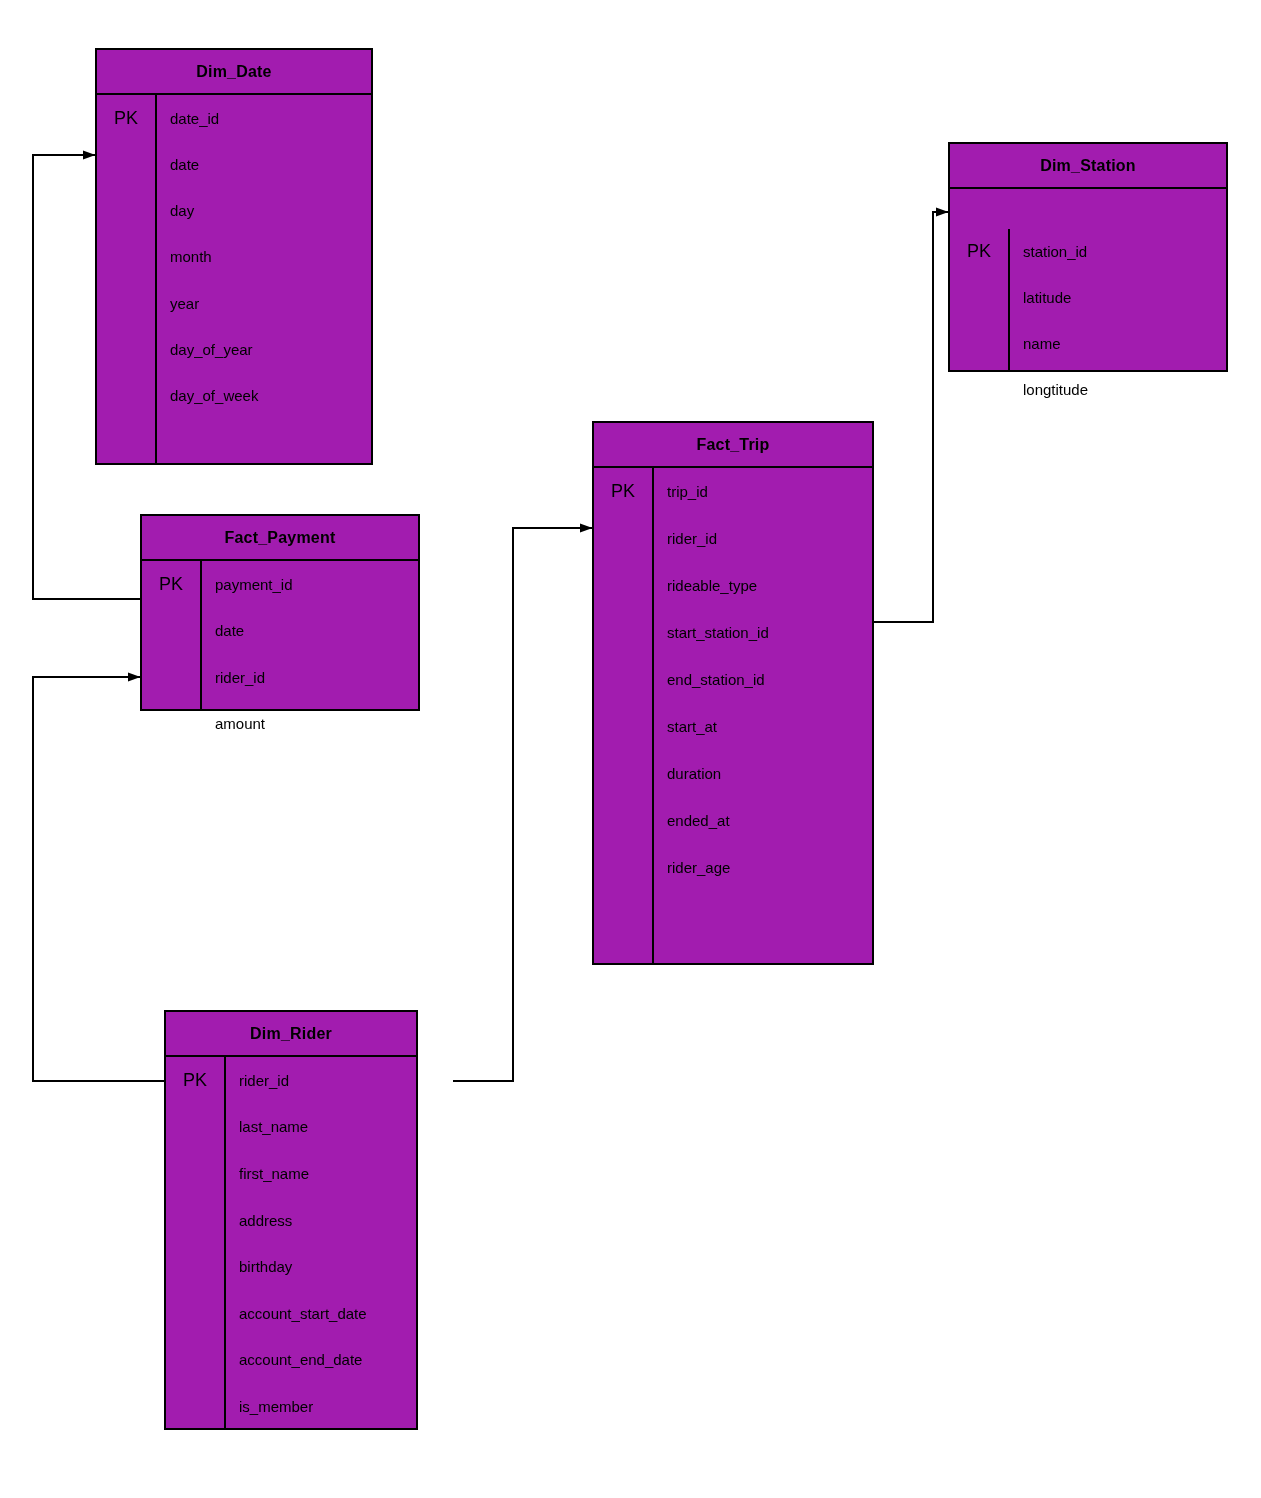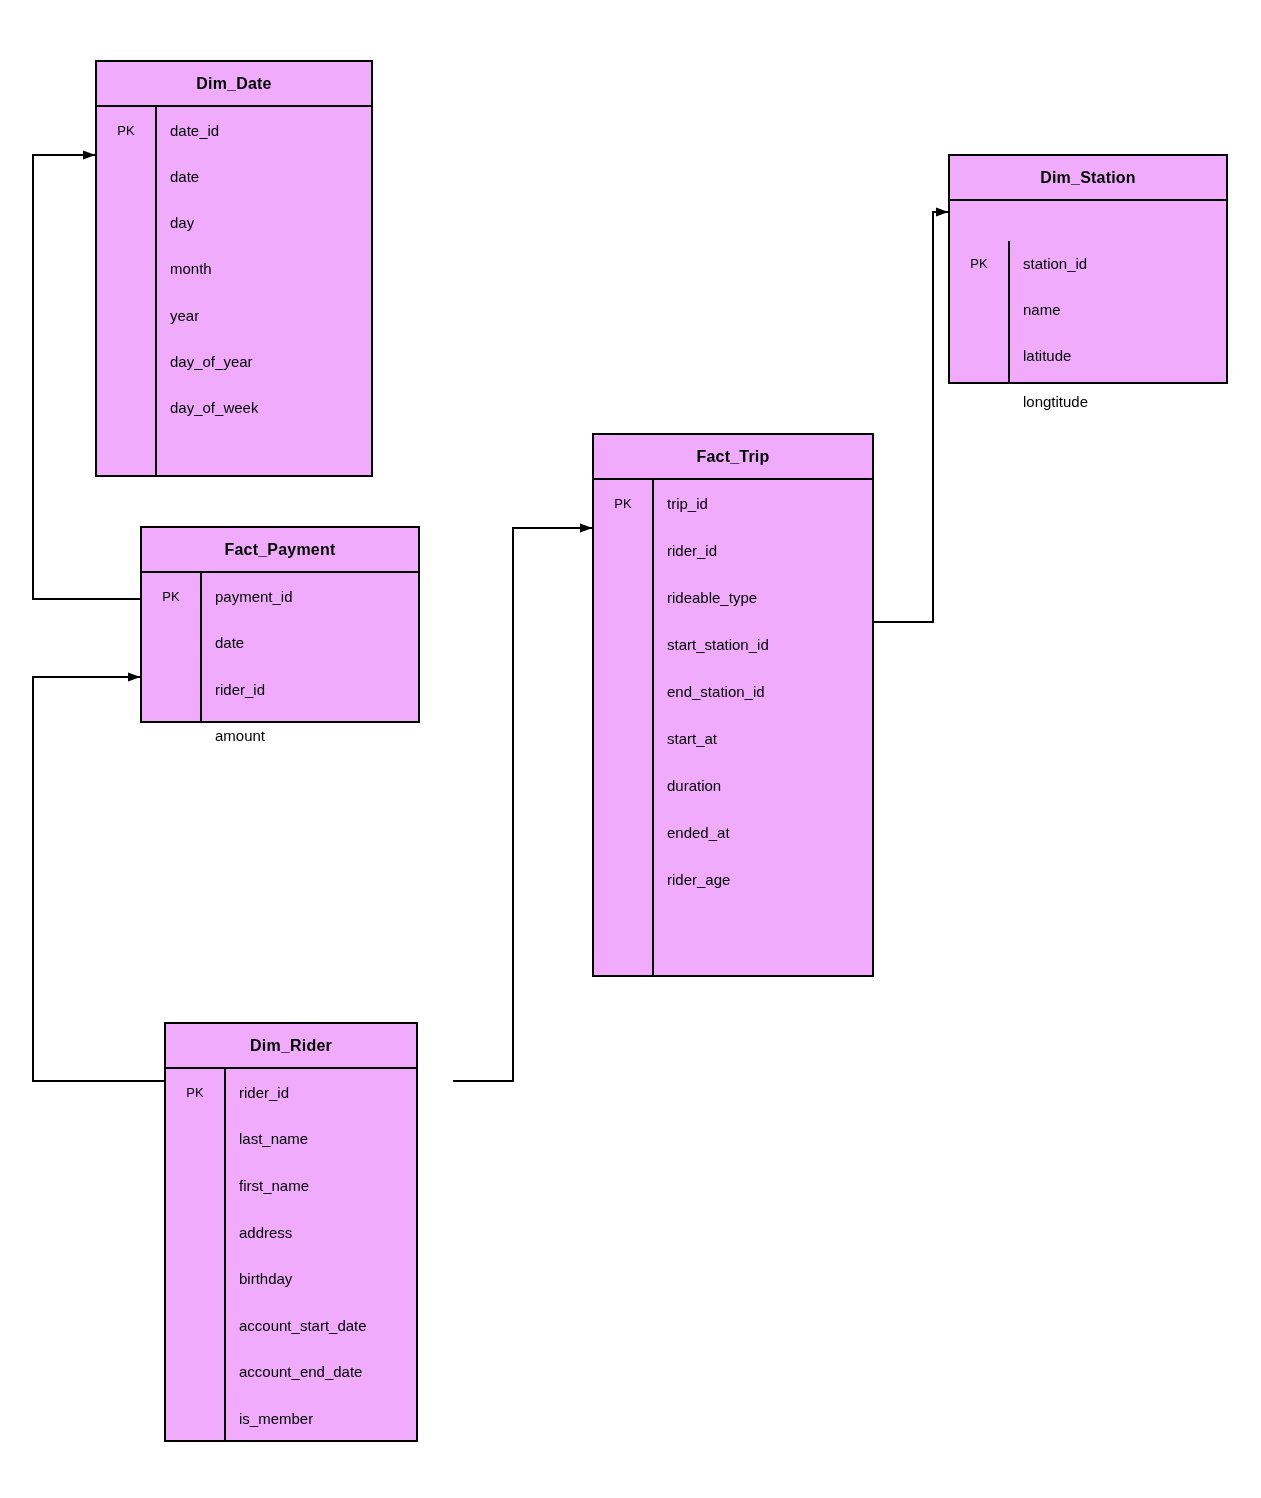--- a/index.html
+++ b/index.html
@@ -19,26 +19,25 @@
   .connector-layer {
     position: absolute;
     left: 0;
     top: 0;
     width: 1261px;
     height: 1498px;
     pointer-events: none;
   }
   .tbl {
     position: absolute;
-    background: #f0abfc;
+    background: #a21caf;
     border: 2px solid #000000;
     box-sizing: border-box;
     display: flex;
     flex-direction: column;
-    margin-top: 12px;
   }
   .tbl-header {
     height: 43px;
     flex: 0 0 43px;
     border-bottom: 2px solid #000000;
     display: flex;
     align-items: center;
     justify-content: center;
     font-weight: bold;
     font-size: 16px;
@@ -53,21 +52,21 @@
     width: 60px;
     flex: 0 0 60px;
     border-right: 2px solid #000000;
     box-sizing: border-box;
   }
   .pk {
     height: var(--rowh);
     display: flex;
     align-items: center;
     justify-content: center;
-    font-size: 13px;
+    font-size: 18px;
   }
   .fields {
     flex: 1;
     min-width: 0;
     border-radius: 22px;
   }
   .frow {
     height: var(--rowh);
     display: flex;
     align-items: center;
@@ -240,25 +239,25 @@
     </div>
     <div class="tbl-body">
       <div class="pkcol">
         <div class="pk">PK</div>
       </div>
       <div class="fields">
         <div class="frow">
             <span>station_id</span>
           </div>
         <div class="frow">
+            <span>latitude</span>
+          </div>
+        <div class="frow">
             <span>name</span>
           </div>
         <div class="frow">
-            <span>latitude</span>
-          </div>
-        <div class="frow">
             <span>longtitude</span>
           </div>
       </div>
     </div>
   </div>
 
 </div>
 
 </body></html>

